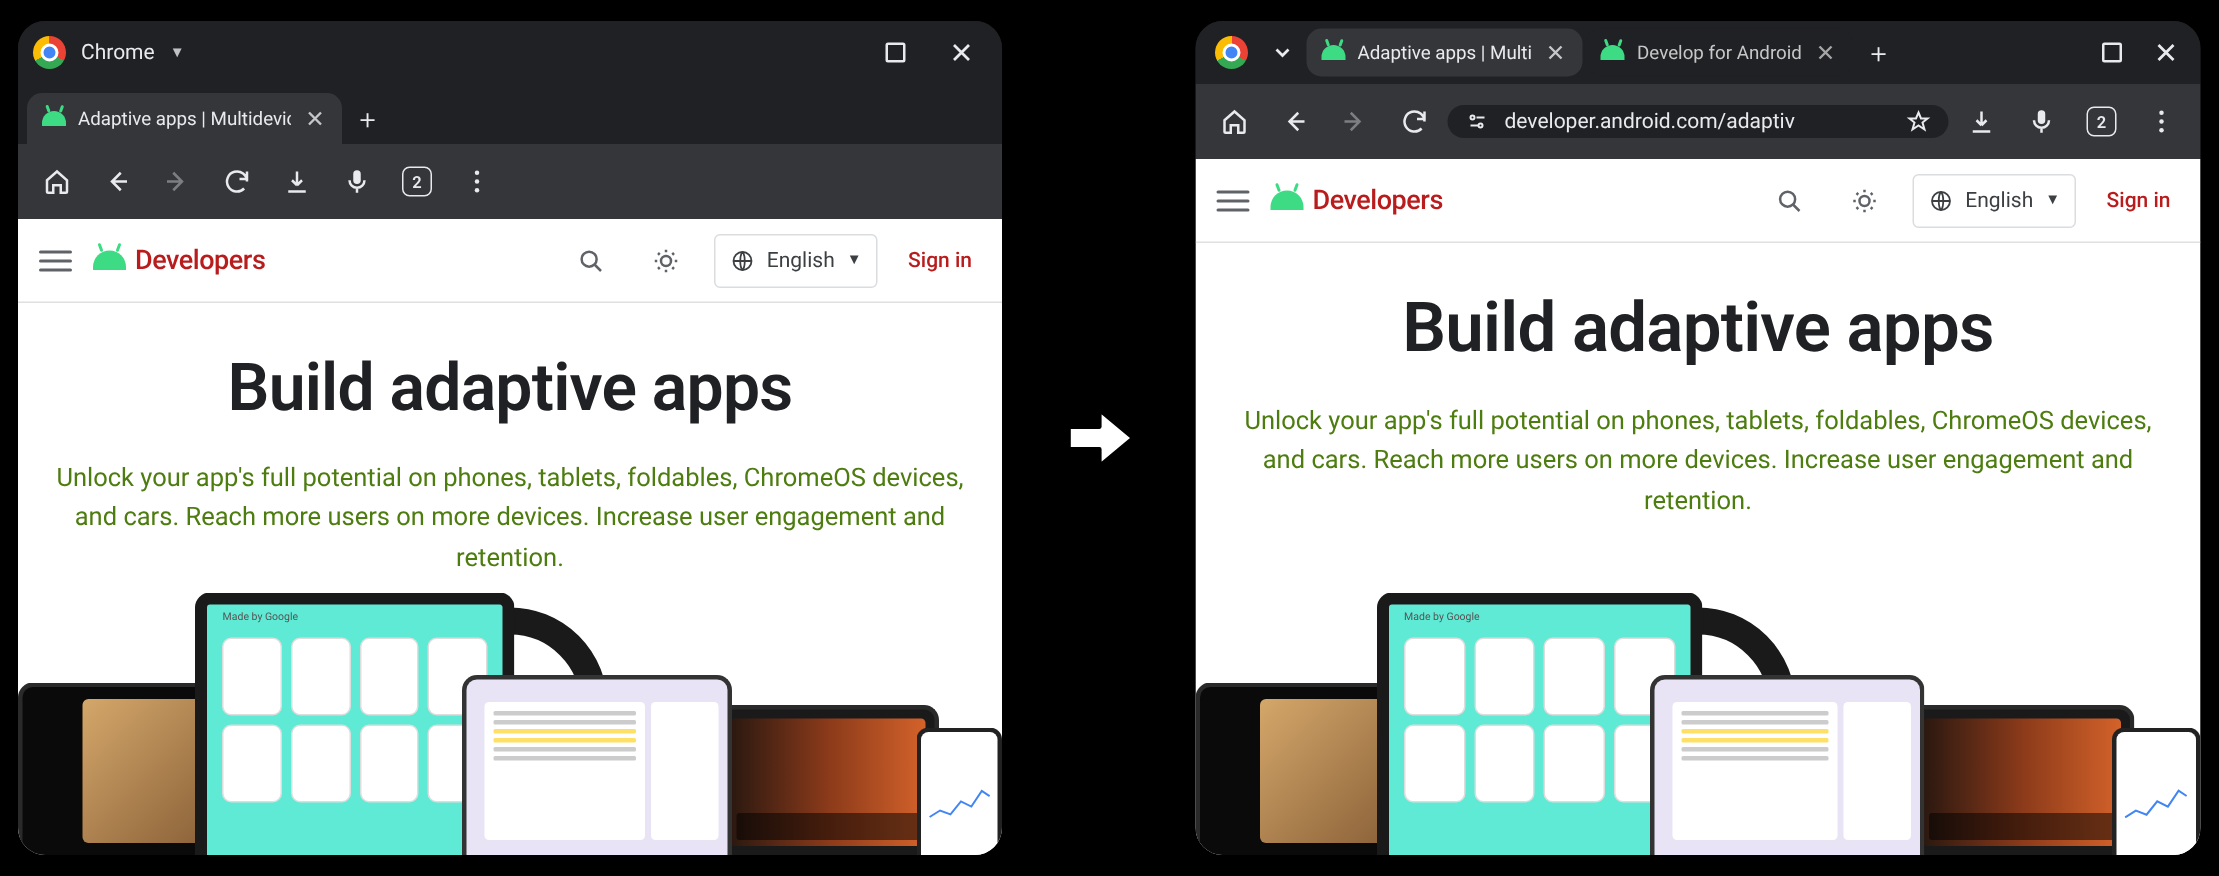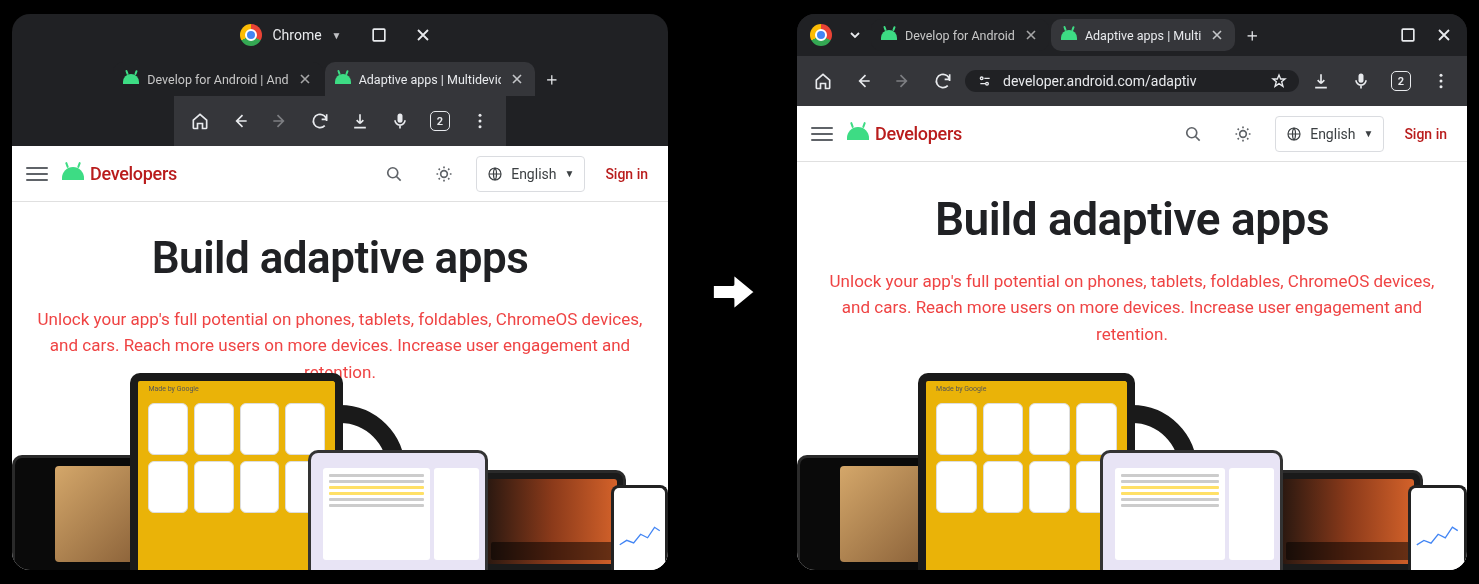--- a/index.html
+++ b/index.html
@@ -15,21 +15,21 @@
     position: relative;
   }
   .window {
     background: #202124;
     border-radius: 18px;
     overflow: hidden;
     display: flex;
     flex-direction: column;
     height: 556px;
   }
-  .window.left { width: 656px; align-items: center; }
+  .window.left { width: 656px; }
   .window.right { width: 670px; }
   .arrow-wrap {
     width: 70px;
     display: flex;
     align-items: center;
     justify-content: center;
   }
   .arrow-svg { width: 56px; height: 56px; }
   
   .titlebar {
@@ -171,30 +171,30 @@
     height: 36px; border:1px solid #dadce0; border-radius:4px; padding:0 10px;
     display:flex; align-items:center; gap:8px; color:#3c4043; font-size:14px;
   }
   .signin { color:#b91c1c; font-size:14px; font-weight:500; padding:0 6px; }
   .hero {
     flex:1; display:flex; flex-direction:column; align-items:center; text-align:center;
     padding: 30px 24px 0; position:relative; overflow:hidden;
   }
   .hero h1 { font-size: 44px; font-weight:600; color:#202124; margin-bottom: 22px; letter-spacing:-0.5px; }
   .window.right .hero h1 { font-size: 46px; }
-  .hero p { font-size: 17px; color:#ef4444; line-height:1.55; max-width: 620px; }
+  .hero p { font-size: 17px; color:#4d7c0f; line-height:1.55; max-width: 620px; }
   .devices {
     position:absolute; bottom:0; left:0; right:0; height: 180px;
     display:flex; align-items:flex-end; justify-content:center;
   }
   .device {
     background:#1a1a1a; border-radius:10px 10px 0 0; border:3px solid #2a2a2a; border-bottom:none;
     position:relative; overflow:hidden;
   }
-  .device.laptop { width:230px; height:197px; z-index:2; background:#eab308; border-color:#1a1a1a; border-width:8px 8px 0; }
+  .device.laptop { width:230px; height:175px; z-index:2; background:#5eead4; border-color:#1a1a1a; border-width:8px 8px 0; }
   .device.laptop .grid { display:grid; grid-template-columns:repeat(4,1fr); gap:6px; padding:22px 10px 6px; }
   .device.laptop .cell { background:#fff; border-radius:6px; height:52px; border:1px solid #ddd; }
   .device.laptop .top { position:absolute; top:4px; left:10px; font-size:7px; color:#555; }
   .device.tablet-dark { width:150px; height:115px; margin-right:-20px; z-index:1; background:#0a0a0a; }
   .device.tablet-dark .img { position:absolute; inset:8px 8px 8px 40px; background:linear-gradient(135deg,#d4a76a,#8b6239); border-radius:4px; }
   .device.tablet-light { width:195px; height:120px; margin-left:-35px; z-index:3; background:#e8e4f5; border-color:#333; }
   .device.tablet-light .doc { position:absolute; inset:15px 55px 10px 12px; background:#fff; border-radius:3px; padding:6px; }
   .device.tablet-light .doc .line { height:3px; background:#ccc; margin-bottom:3px; border-radius:1px; }
   .device.tablet-light .doc .hl { background:#ffe066; }
   .device.tablet-light .panel { position:absolute; right:6px; top:15px; bottom:10px; width:45px; background:#fff; border-radius:3px; }
@@ -224,31 +224,20 @@
         </svg>
     </div>
     <div class="win-btn">
       <svg class="icon-svg" viewBox="0 0 24 24" fill="none" stroke="currentColor" stroke-width="2.2">
           <path d="M6 6l12 12M18 6L6 18"></path>
         </svg>
     </div>
   </div>
 
   <div class="tabstrip">
-    <div class="tab">
-      <div class="favicon">
-          <div class="android-favicon"></div>
-        </div>
-      <span class="label">Develop for Android  |  And</span>
-      <div class="close">
-        <svg class="icon-svg-sm" viewBox="0 0 16 16" stroke="currentColor" stroke-width="1.6">
-            <path d="M4 4l8 8M12 4l-8 8"></path>
-          </svg>
-      </div>
-    </div>
     <div class="tab active">
       <div class="favicon">
           <div class="android-favicon"></div>
         </div>
       <span class="label">Adaptive apps  |  Multidevic</span>
       <div class="close">
         <svg class="icon-svg-sm" viewBox="0 0 16 16" stroke="currentColor" stroke-width="1.6">
             <path d="M4 4l8 8M12 4l-8 8"></path>
           </svg>
       </div>
@@ -389,36 +378,36 @@
 
   <div class="tabstrip right-style">
     <div class="chrome-logo-wrap">
         <div class="chrome-logo"></div>
       </div>
     <div class="win-btn" style="width:28px">
       <svg width="12" height="12" viewBox="0 0 12 12" fill="none" stroke="#e8eaed" stroke-width="1.8">
           <path d="M2 4l4 4 4-4"></path>
         </svg>
     </div>
+    <div class="tab active" style="border-radius:10px;height:32px">
+      <div class="favicon">
+          <div class="android-favicon"></div>
+        </div>
+      <span class="label">Adaptive apps  |  Multi</span>
+      <div class="close">
+        <svg class="icon-svg-sm" viewBox="0 0 16 16" stroke="currentColor" stroke-width="1.6">
+            <path d="M4 4l8 8M12 4l-8 8"></path>
+          </svg>
+      </div>
+    </div>
     <div class="tab" style="border-radius:10px;height:32px">
       <div class="favicon">
           <div class="android-favicon"></div>
         </div>
       <span class="label">Develop for Android</span>
-      <div class="close">
-        <svg class="icon-svg-sm" viewBox="0 0 16 16" stroke="currentColor" stroke-width="1.6">
-            <path d="M4 4l8 8M12 4l-8 8"></path>
-          </svg>
-      </div>
-    </div>
-    <div class="tab active" style="border-radius:10px;height:32px">
-      <div class="favicon">
-          <div class="android-favicon"></div>
-        </div>
-      <span class="label">Adaptive apps  |  Multi</span>
       <div class="close">
         <svg class="icon-svg-sm" viewBox="0 0 16 16" stroke="currentColor" stroke-width="1.6">
             <path d="M4 4l8 8M12 4l-8 8"></path>
           </svg>
       </div>
     </div>
     <div class="newtab">＋</div>
     <div class="spacer"></div>
     <div class="win-btn">
       <svg class="icon-svg" viewBox="0 0 24 24" fill="none" stroke="currentColor" stroke-width="2">

